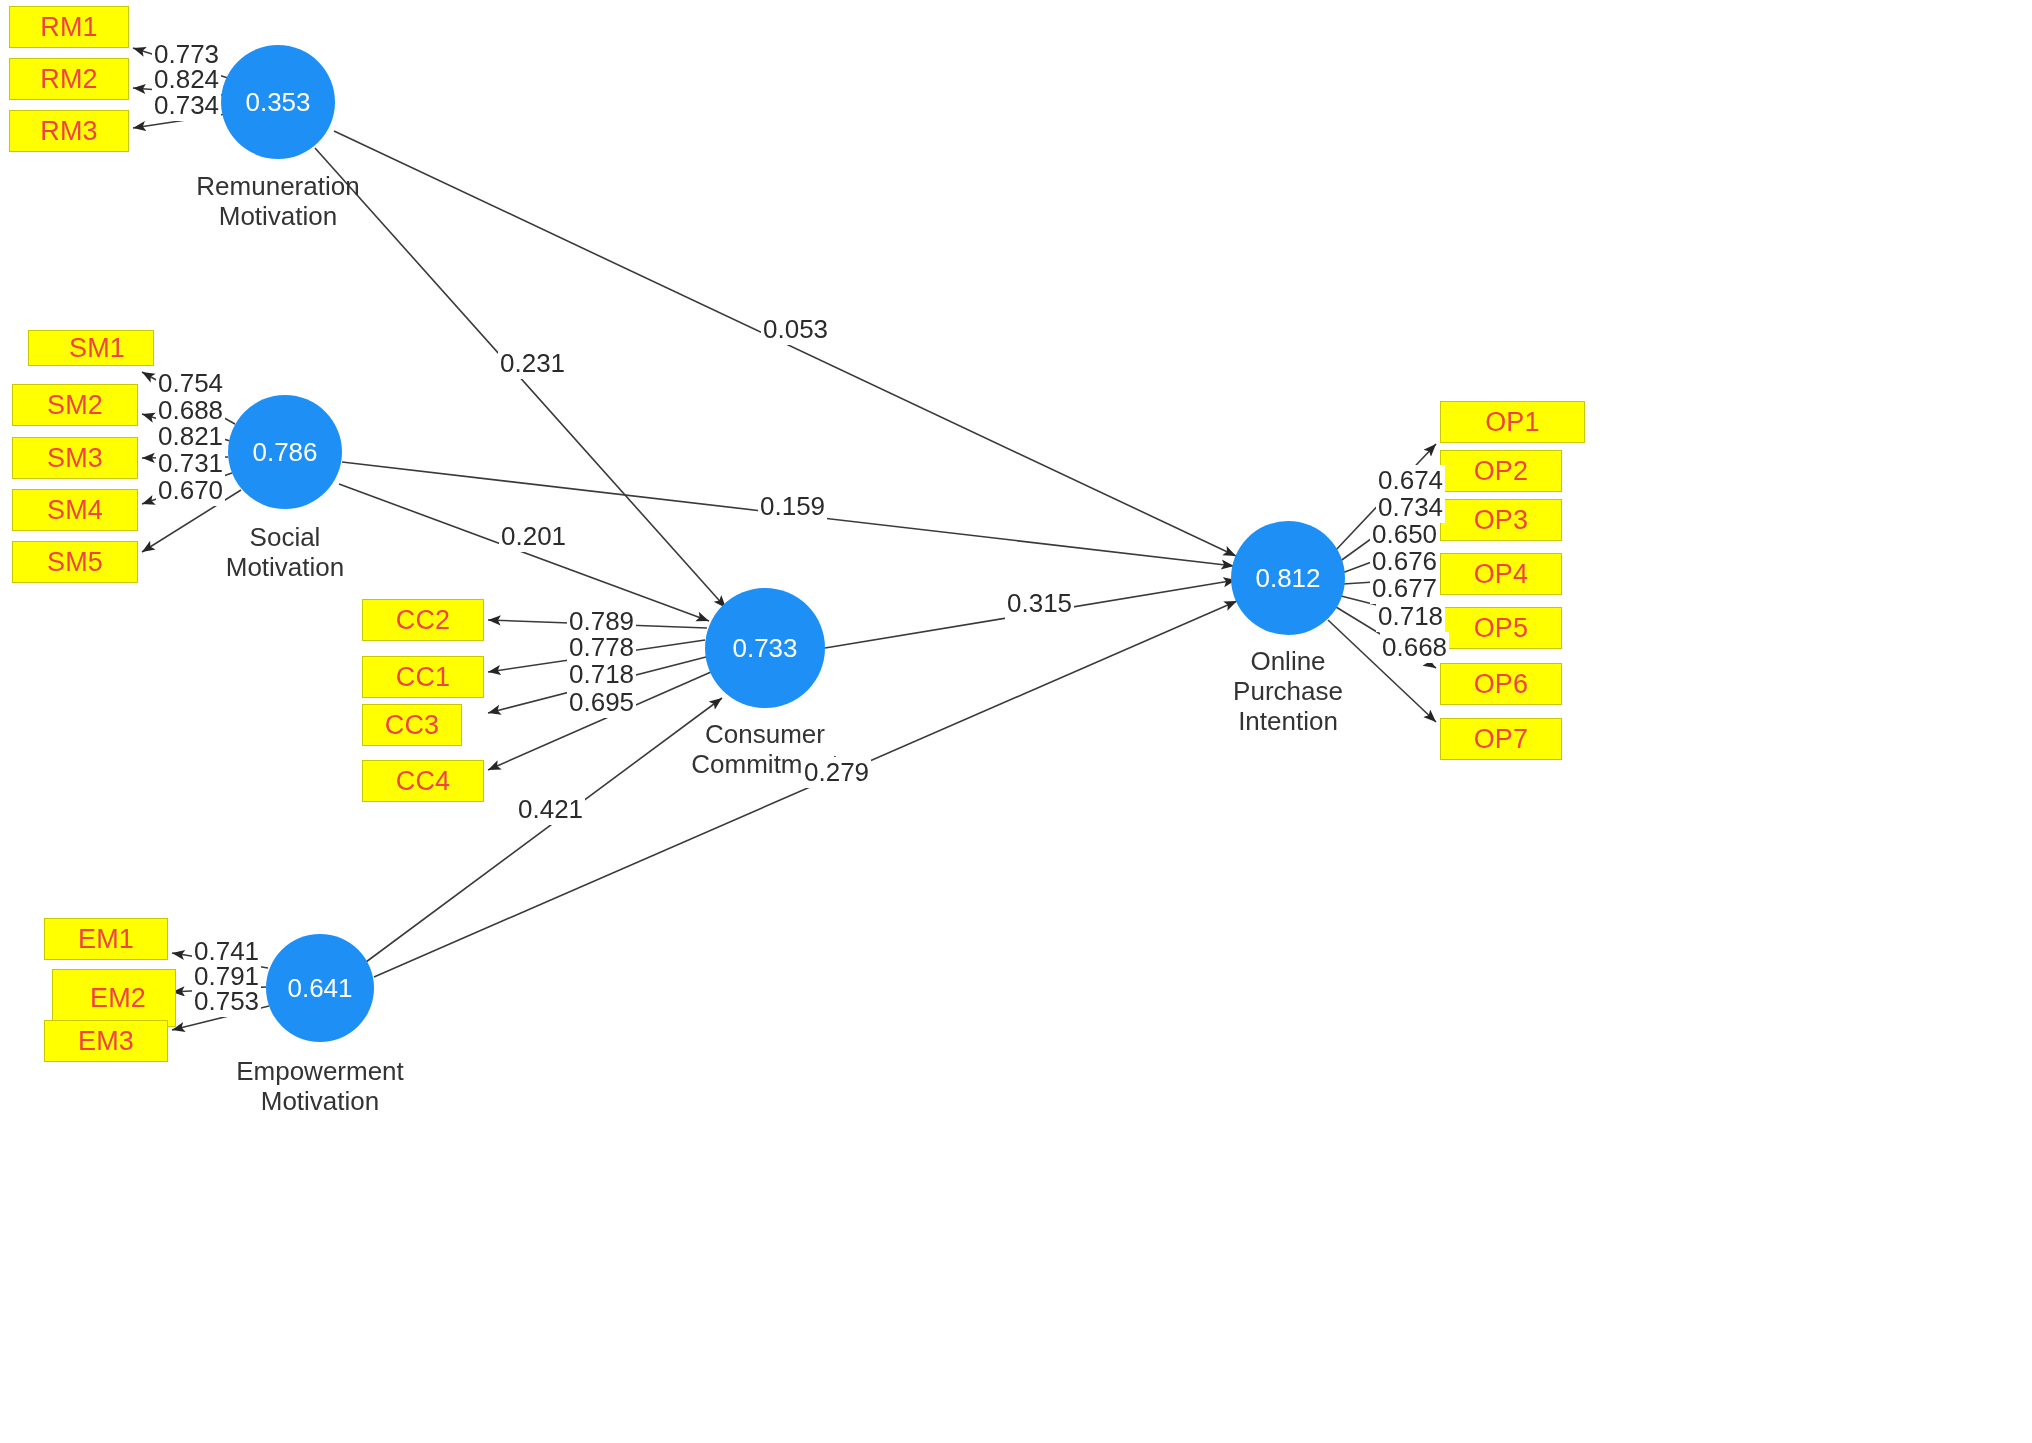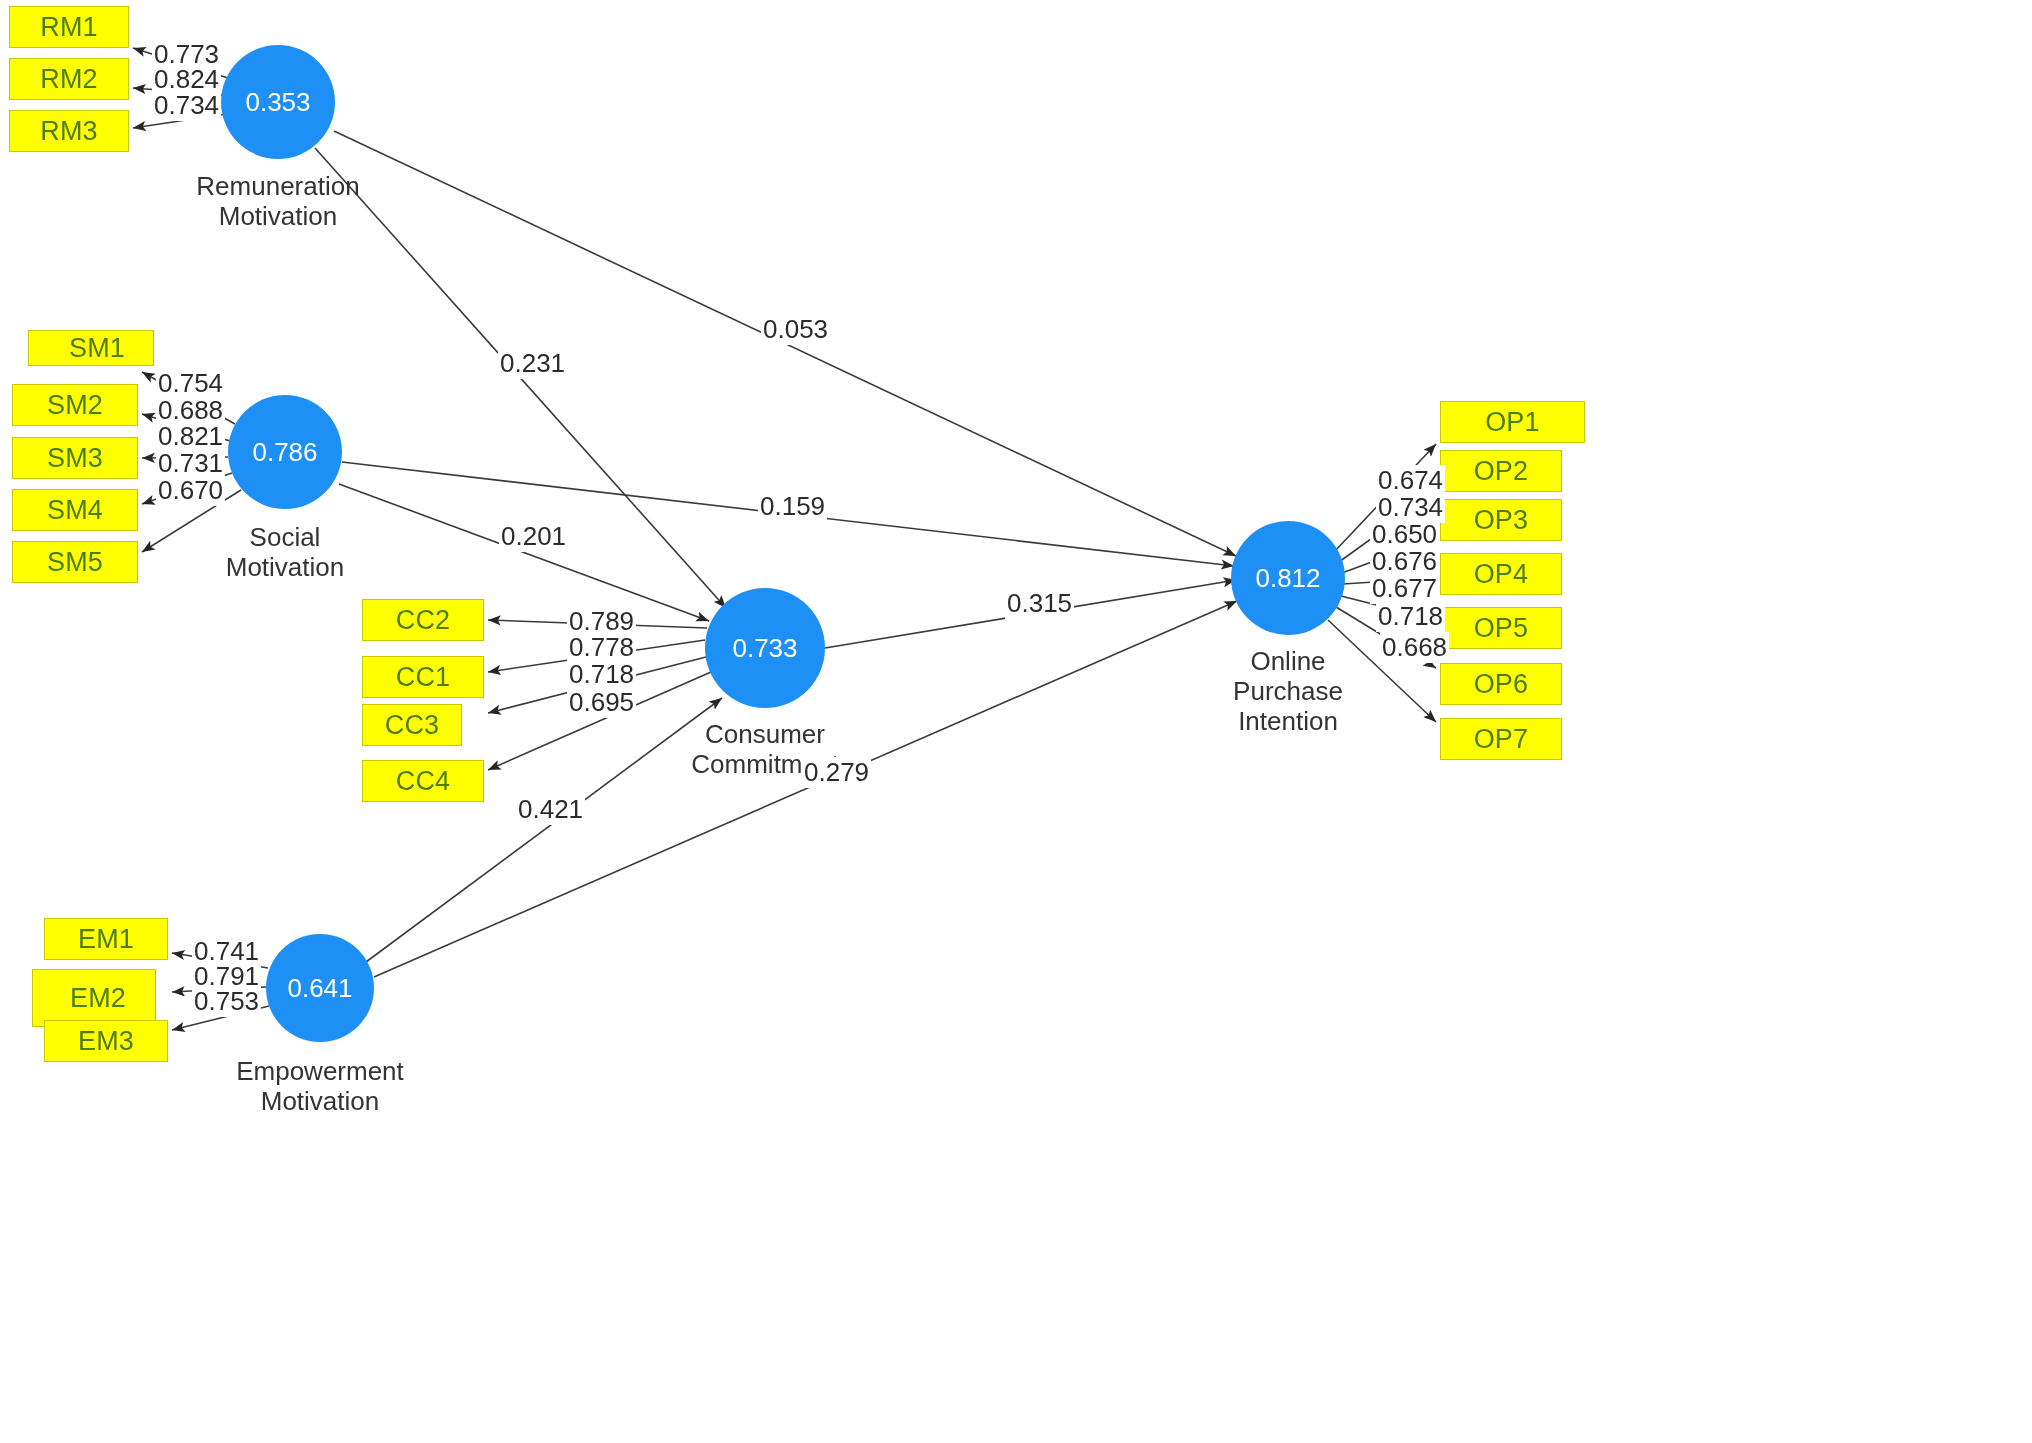--- a/index.html
+++ b/index.html
@@ -28,21 +28,21 @@
     position: absolute;
     background: #ffff00;
     border: 1.5px solid #c8c800;
     box-sizing: border-box;
     display: flex;
     align-items: center;
     justify-content: center;
   }
   .indicator-label {
     font-size: 27px;
-    color: #4d7c0f;
+    color: #ef4444;
     letter-spacing: .2px;
     font-family: "Liberation Sans", sans-serif;
     text-align: right;
   }
   .construct-circle {
     position: absolute;
     border-radius: 50%;
     background: #1e90f5;
     display: flex;
     align-items: center;
@@ -151,21 +151,21 @@
       </div>
       <div class="indicator-box" style="left: 362px; top: 704px; width: 100px; height: 42px;">
         <span class="indicator-label">CC3</span>
       </div>
       <div class="indicator-box" style="left: 362px; top: 760px; width: 122px; height: 42px;">
         <span class="indicator-label">CC4</span>
       </div>
       <div class="indicator-box" style="left: 44px; top: 918px; width: 124px; height: 42px;">
         <span class="indicator-label">EM1</span>
       </div>
-      <div class="indicator-box" style="left: 32px; top: 969px; width: 124px; height: 58px; padding-left: 8px;">
+      <div class="indicator-box" style="left: 52px; top: 969px; width: 124px; height: 58px; padding-left: 8px;">
         <span class="indicator-label">EM2</span>
       </div>
       <div class="indicator-box" style="left: 44px; top: 1020px; width: 124px; height: 42px;">
         <span class="indicator-label">EM3</span>
       </div>
       <div class="indicator-box" style="left: 1440px; top: 401px; width: 145px; height: 42px;">
         <span class="indicator-label">OP1</span>
       </div>
       <div class="indicator-box" style="left: 1440px; top: 450px; width: 122px; height: 42px;">
         <span class="indicator-label">OP2</span>

